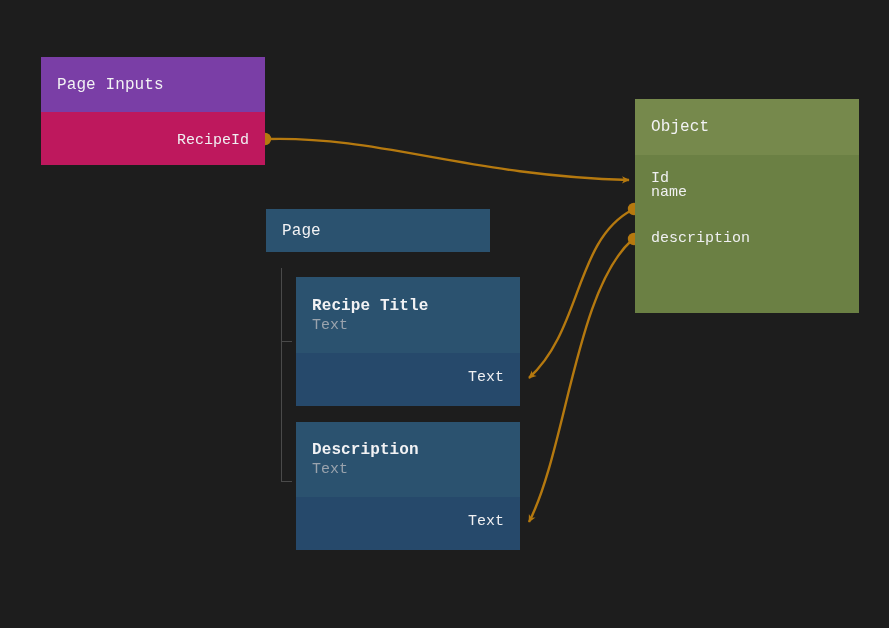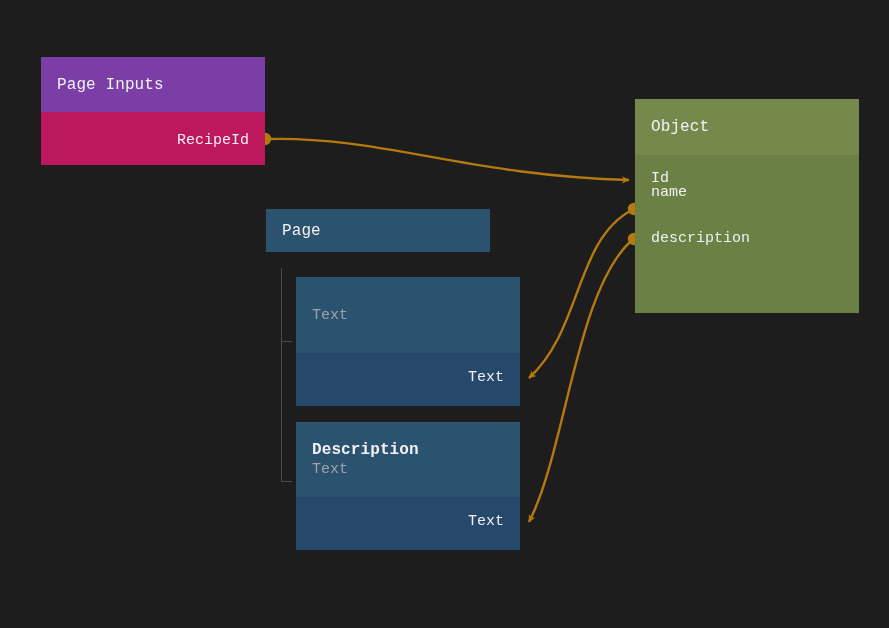--- a/index.html
+++ b/index.html
@@ -155,20 +155,21 @@
   </div>
 
   <div class="node kind-page" style="left:266px; top:209px; width:224px; height:53px;">
     <div class="node-header" style="height:43px;">
       <div class="node-title">Page</div>
     </div>
   </div>
 
   <div class="node kind-field" style="left:296px; top:277px; width:224px; height:129px;">
     <div class="node-header" style="height:76px;">
+      <div class="node-title bold">Recipe Title</div>
       <div class="node-subtitle">Text</div>
     </div>
     <div class="node-body">
       <div class="port-row right-aligned" style="top:15px;">
         <span>Text</span>
       </div>
     </div>
   </div>
 
   <div class="node kind-field" style="left:296px; top:422px; width:224px; height:128px;">

